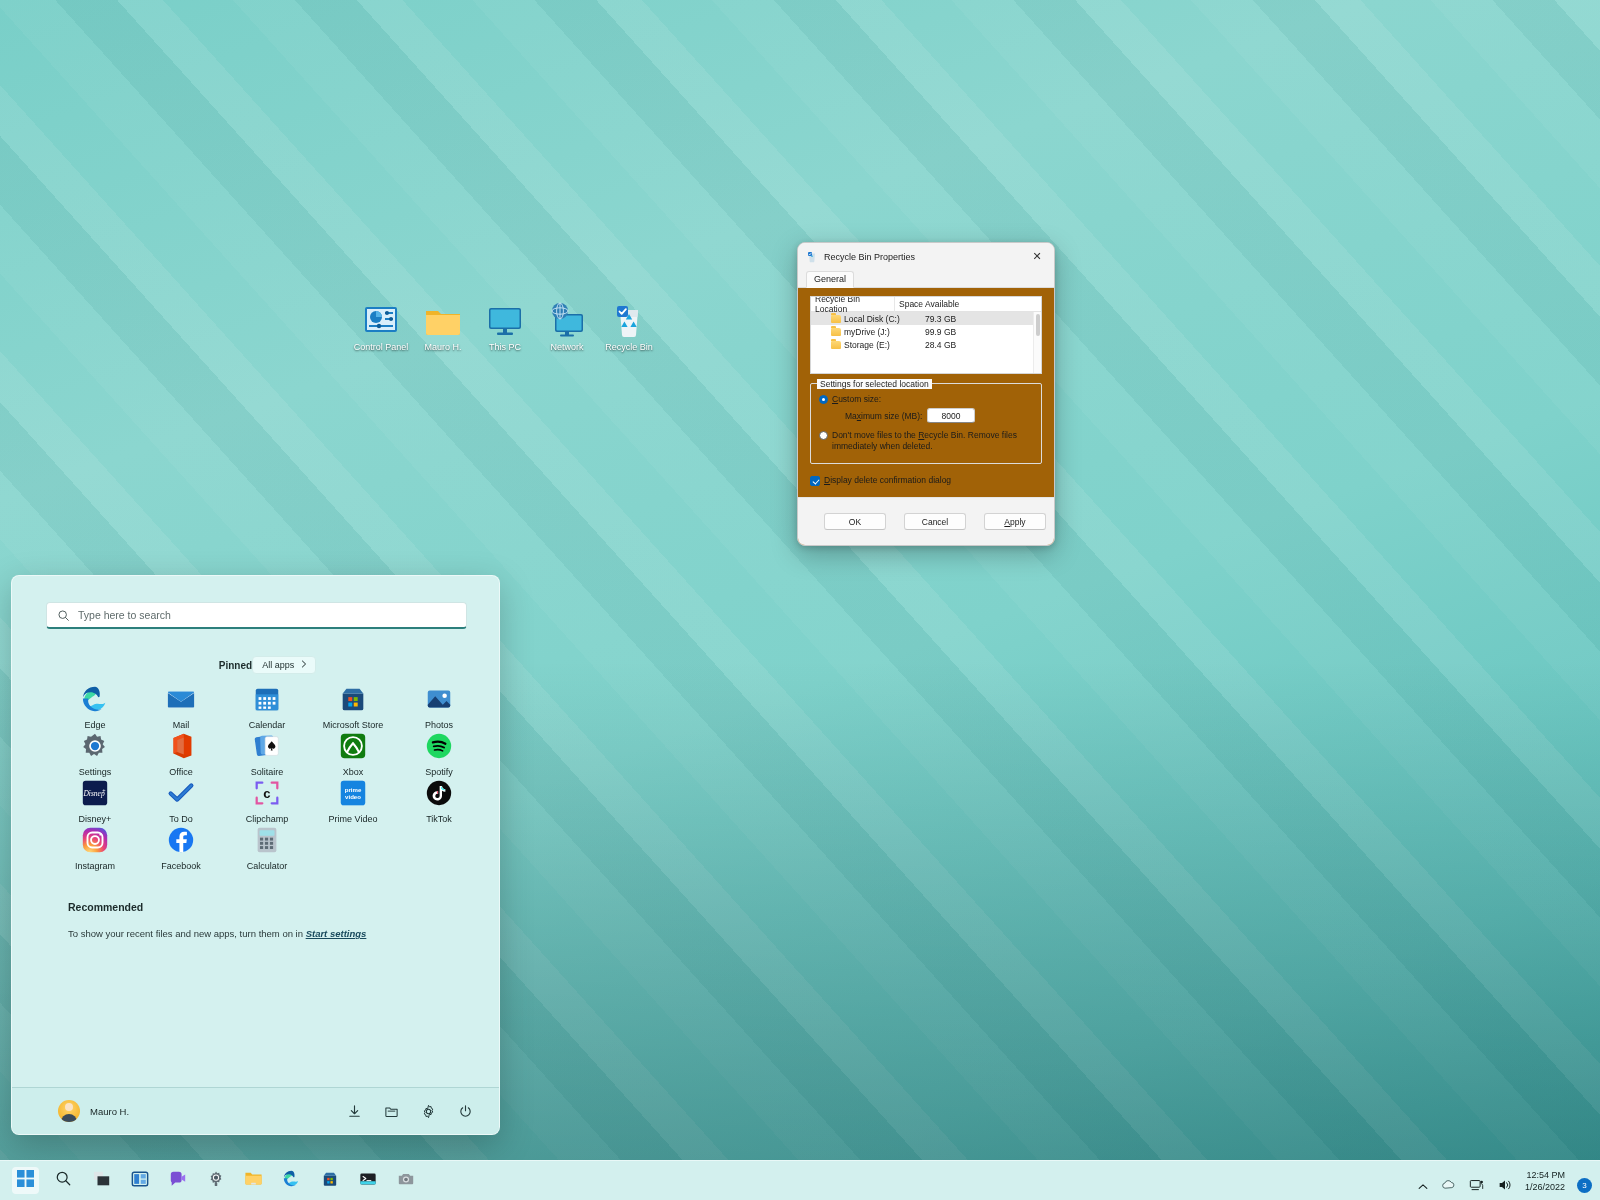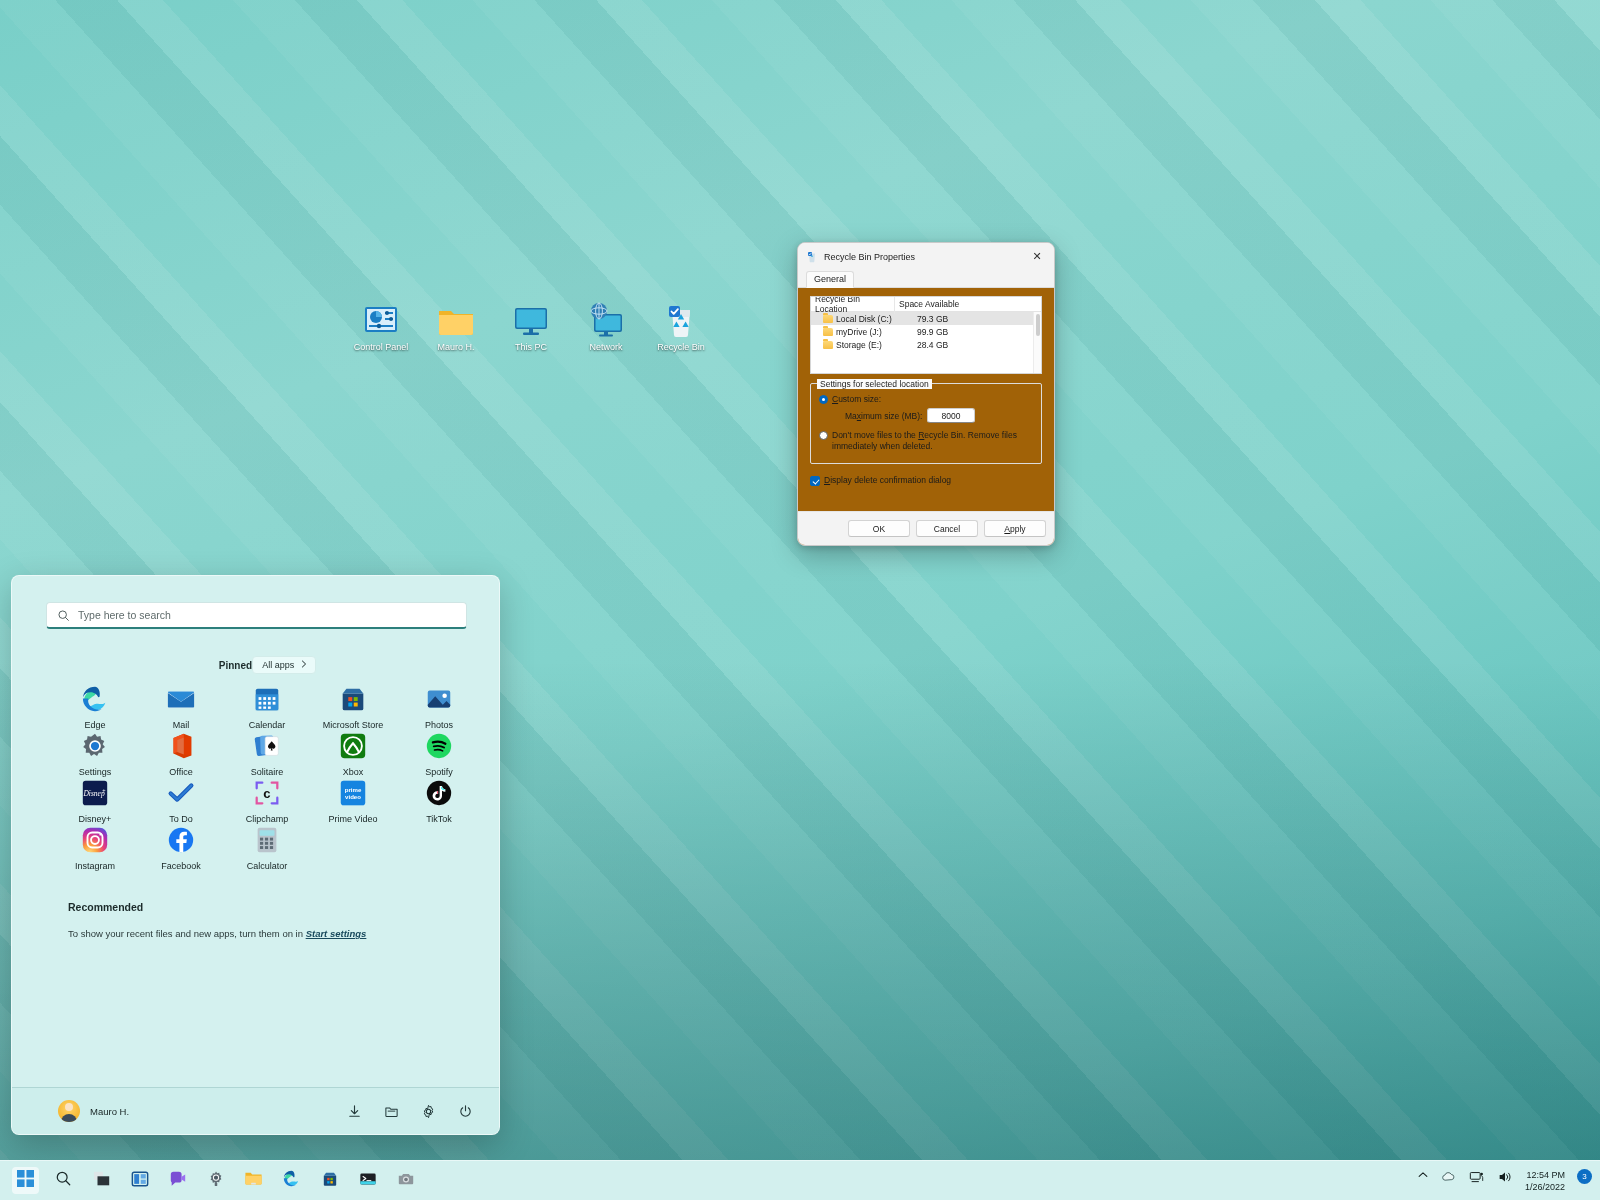--- a/index.html
+++ b/index.html
@@ -24,21 +24,21 @@
         rgba(255,255,255,0.045) 132px,
         rgba(0,60,65,0.045) 132px,
         rgba(0,60,65,0.045) 178px),
       linear-gradient(160deg, #79cfc8 0%, #8bd6cf 28%, #7fd2cb 55%, #62c2bd 82%, #46aeab 100%);
   }
 
   
   #desktop-icons {
     position: absolute;
     left: 352px; top: 300px;
-    display: flex; gap: 17px;
+    display: flex; gap: 4px;
   }
   .desk-icon {
     width: 58px;
     display: flex; flex-direction: column; align-items: center;
     cursor: default;
   }
   .desk-icon .glyph { width: 40px; height: 40px; position: relative; }
   .desk-icon .lbl {
     margin-top: 2px;
     font-size: 9px; line-height: 10px;
@@ -112,21 +112,21 @@
     height: 15px; align-items: center;
   }
   #loc-header .hcell {
     font-size: 8.5px; color: #1b1b1b;
     padding-left: 4px;
   }
   #loc-header .hcell:first-child { width: 84px; border-right: 1px solid #e7e7e7; }
   .loc-row {
     display: flex; align-items: center;
     height: 13px;
-    padding-left: 12px;
+    padding-left: 20px;
     font-size: 8.5px;
   }
   .loc-row.selected { background: #e4e4e4; }
   .loc-row .folder {
     width: 10px; height: 8px; margin-right: 3px; flex: 0 0 auto;
     background: linear-gradient(#fdd878, #f7c046);
     border-radius: 1px 2px 1px 1px;
     position: relative;
   }
   .loc-row .folder:before {
@@ -191,23 +191,23 @@
   }
   .cbox:after {
     content: ""; position: absolute; left: 3px; top: 1px;
     width: 3px; height: 5px;
     border: solid #fff; border-width: 0 1.4px 1.4px 0;
     transform: rotate(42deg);
   }
 
   #rbp-footer {
     position: absolute; left: 0; right: 0; bottom: 0;
-    height: 34px;
+    height: 48px;
     display: flex; align-items: center; justify-content: flex-end;
-    gap: 6px; padding-right: 8px;
+    gap: 18px; padding-right: 8px;
     background: #f3f3f3;
     border-top: 1px solid #e6e6e6;
   }
   .dlg-btn {
     width: 62px; height: 17px;
     background: #fdfdfd;
     border: 1px solid #d3d3d3;
     border-bottom-color: #c4c4c4;
     border-radius: 3px;
     font-size: 8.5px; color: #1b1b1b;
@@ -317,21 +317,21 @@
     display: flex; align-items: center; gap: 11px;
   }
   .tb-item {
     width: 27px; height: 27px;
     display: flex; align-items: center; justify-content: center;
     border-radius: 4px; cursor: default;
   }
   .tb-item.active { background: rgba(255,255,255,0.62); }
   #tb-right {
     position: absolute; right: 8px;
-    display: flex; align-items: flex-start; gap: 12px;
+    display: flex; align-items: flex-end; gap: 12px;
   }
   #tb-clock {
     text-align: right; font-size: 9px; color: #14201f; line-height: 12px;
     cursor: default;
   }
   #tb-badge {
     width: 15px; height: 15px; border-radius: 50%;
     background: #0c6ec4; color: #fff;
     font-size: 8px;
     display: flex; align-items: center; justify-content: center;

